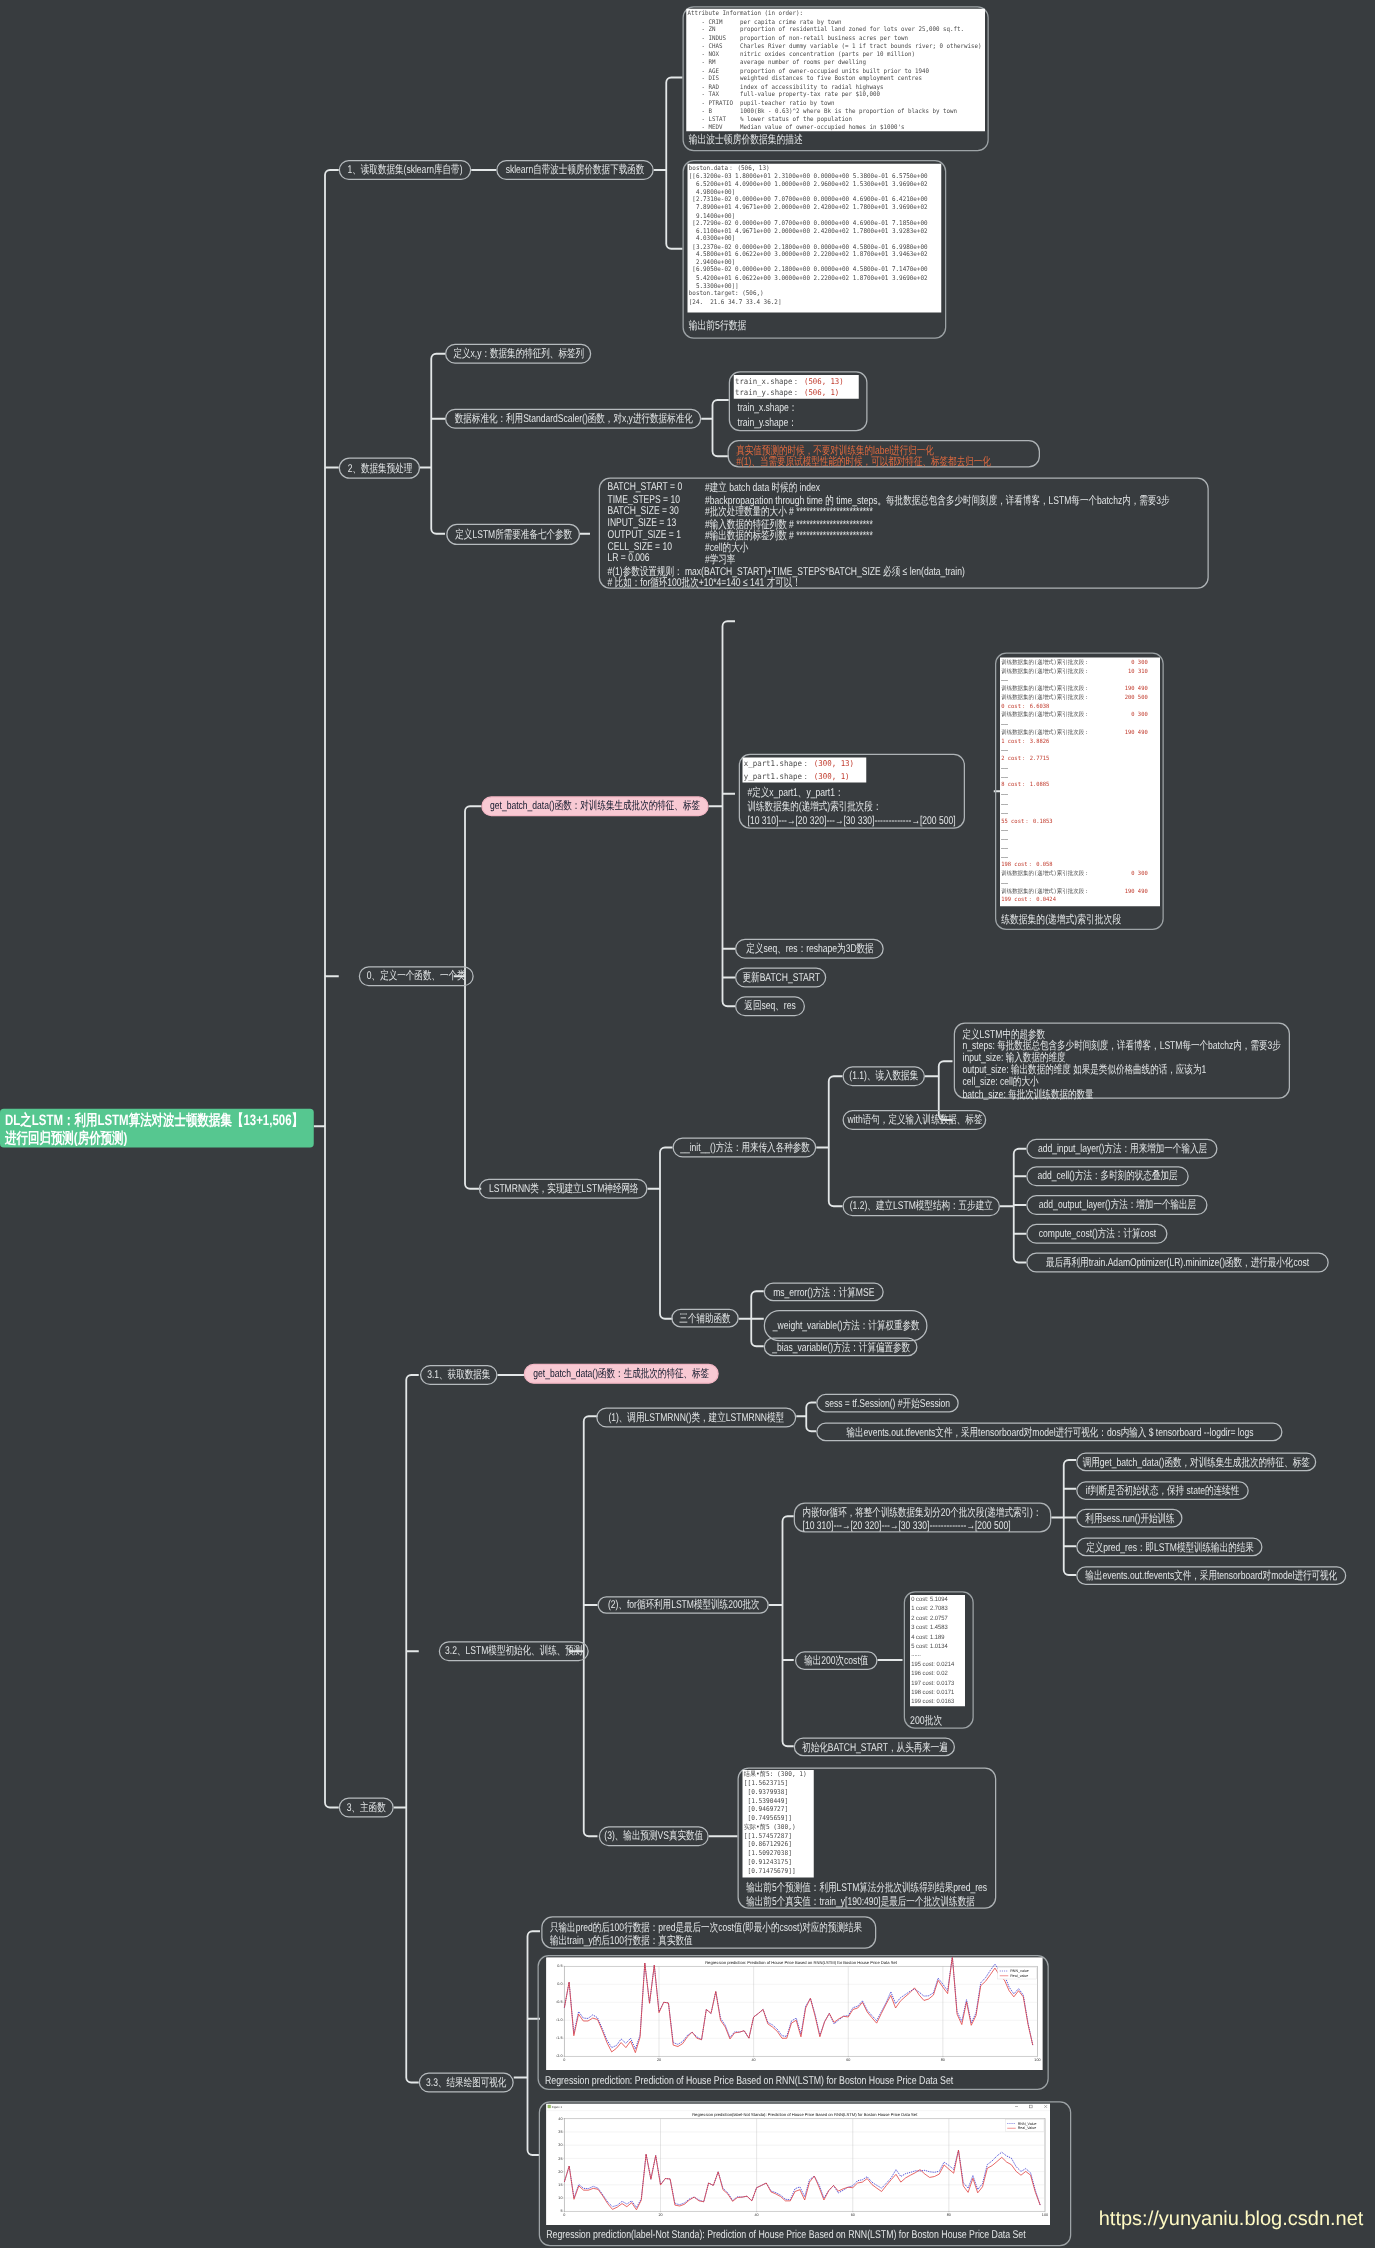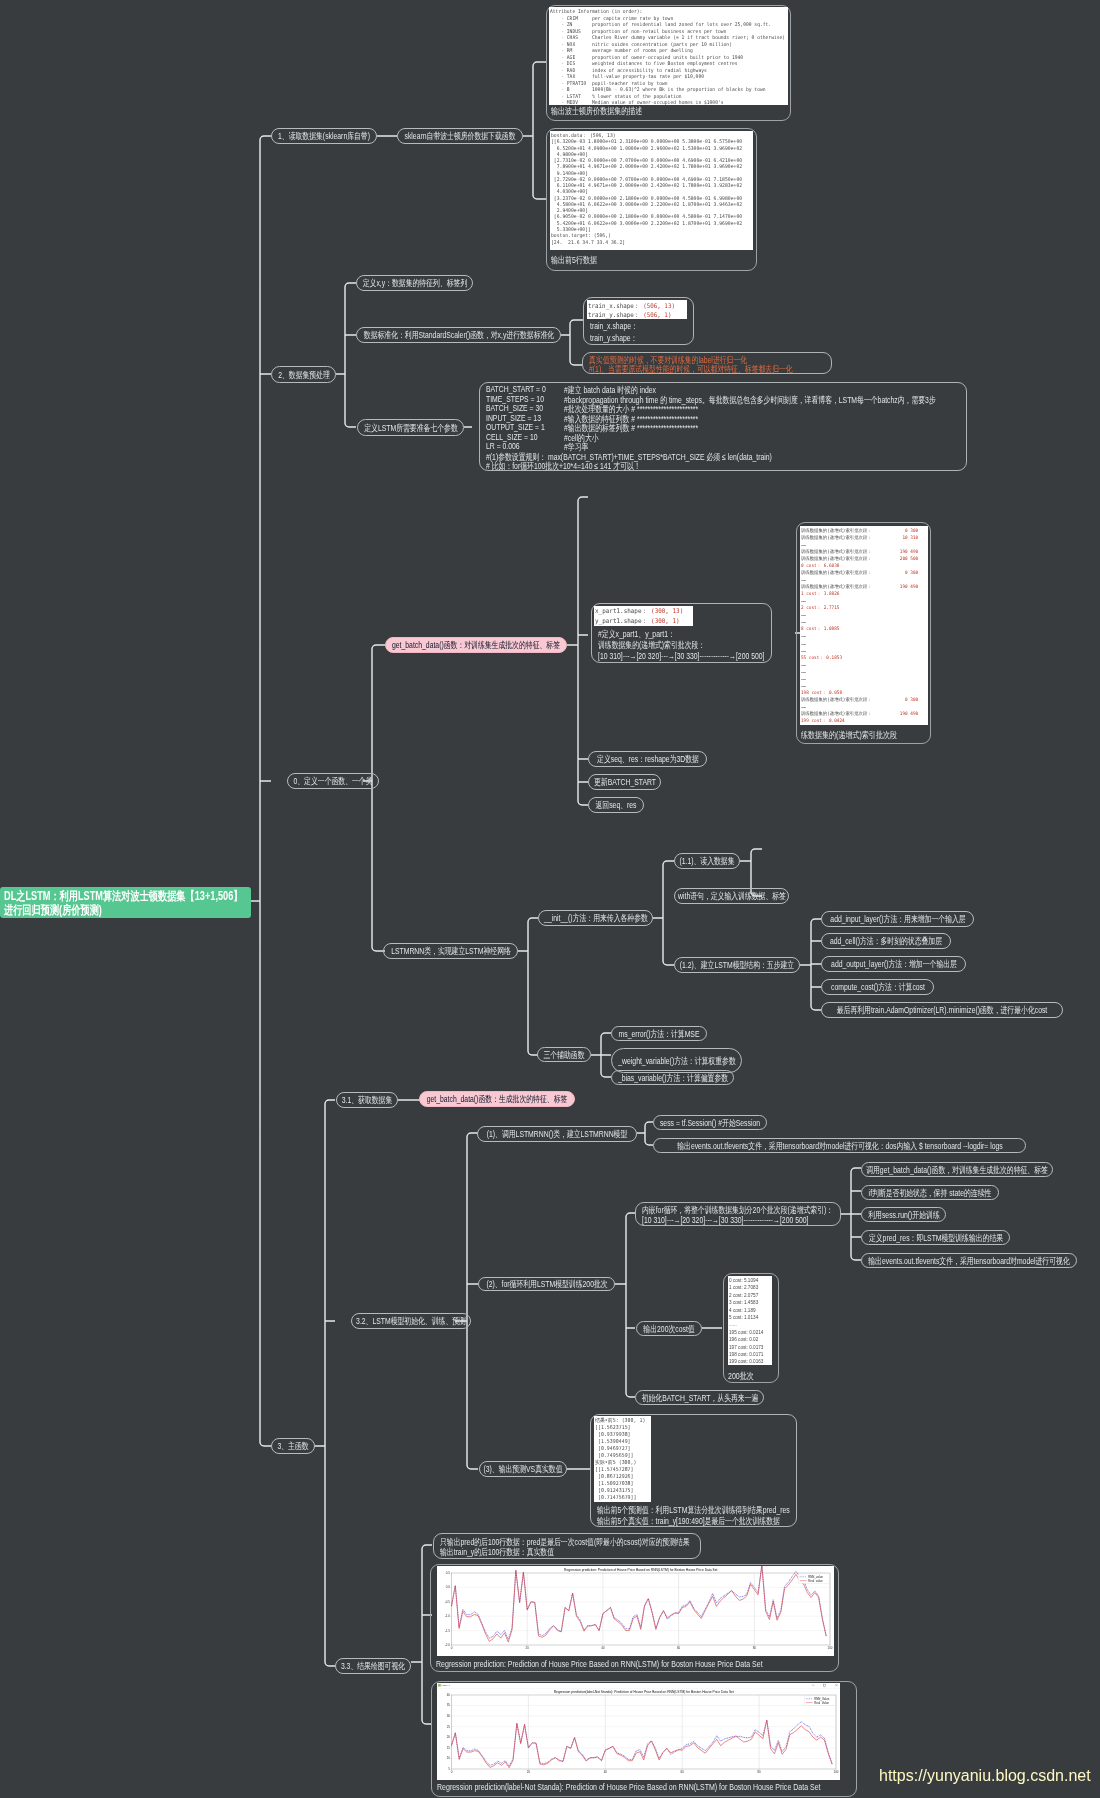--- a/index.html
+++ b/index.html
@@ -202,20 +202,28 @@
       <span class="tx" style="top:48.5px;left:84px">#cell的大小</span>
       <span class="tx" style="top:58.0px">LR = 0.006</span>
       <span class="tx" style="top:58.0px;left:84px">#学习率</span>
       <span class="tx" style="top:67.5px">#(1)参数设置规则： max(BATCH_START)+TIME_STEPS*BATCH_SIZE 必须 ≤ len(data_train)</span>
       <span class="tx" style="top:77.0px"># 比如：for循环100批次+10*4=140 ≤ 141 才可以！</span>
     </div>
 <div class="mbox" style="left:591px;top:603px;width:181px;height:60px;">
       <span class="tx" style="top:24.0px">#定义x_part1、y_part1：</span>
       <span class="tx" style="top:35.3px">训练数据集的(递增式)索引批次段：</span>
       <span class="tx" style="top:46.6px">[10 310]---→[20 320]---→[30 330]-------------→[200 500]</span>
+    </div>
+<div class="mbox" style="left:763px;top:818px;width:269px;height:61px;">
+      <span class="tx" style="top:1.5px">定义LSTM中的超参数</span>
+      <span class="tx" style="top:11.1px">n_steps: 每批数据总包含多少时间刻度，详看博客，LSTM每一个batchz内，需要3步</span>
+      <span class="tx" style="top:20.7px">input_size: 输入数据的维度</span>
+      <span class="tx" style="top:30.3px">output_size: 输出数据的维度 如果是类似价格曲线的话，应该为1</span>
+      <span class="tx" style="top:39.9px">cell_size: cell的大小</span>
+      <span class="tx" style="top:49.5px">batch_size: 每批次训练数据的数量</span>
     </div>
 <div class="mbox" style="left:635px;top:1202px;width:206px;height:24px;">
       <span class="tx" style="top:1.0px">内嵌for循环，将整个训练数据集划分20个批次段(递增式索引)：</span>
       <span class="tx" style="top:11.7px">[10 310]---→[20 320]---→[30 330]-------------→[200 500]</span>
     </div>
 <div class="mbox" style="left:590px;top:1414px;width:207px;height:113px;">
       <span class="tx" style="top:89.0px">输出前5个预测值：利用LSTM算法分批次训练得到结果pred_res</span>
       <span class="tx" style="top:99.7px">输出前5个真实值：train_y[190:490]是最后一个批次训练数据</span>
     </div>
 <div class="mbox" style="left:433px;top:1533px;width:268px;height:26px;">

